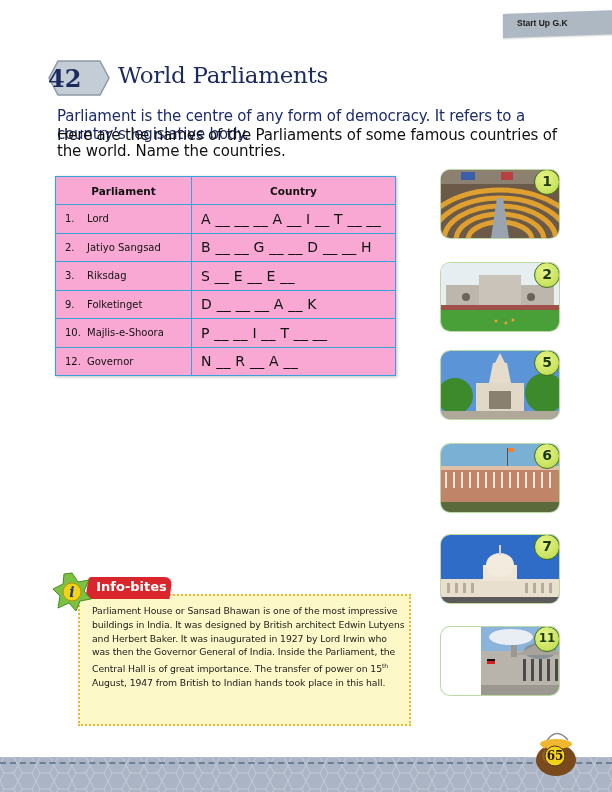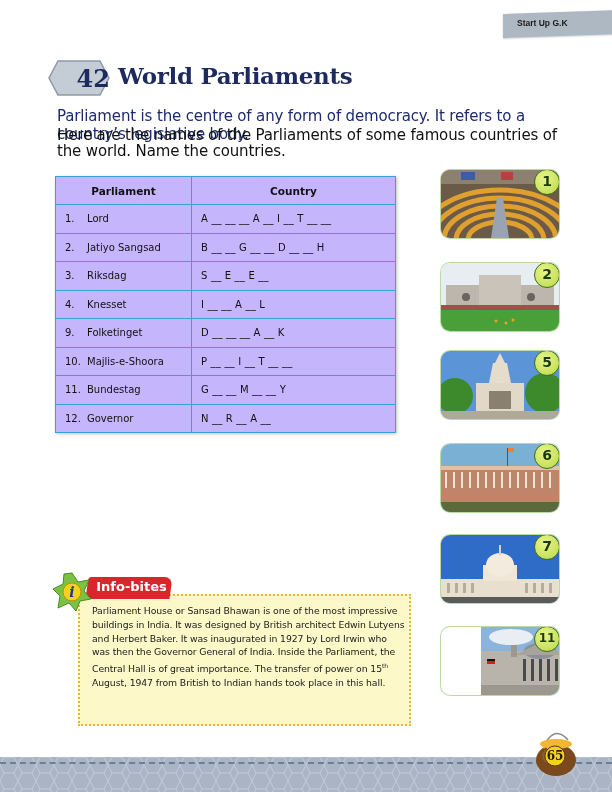--- a/index.html
+++ b/index.html
@@ -14,48 +14,48 @@
   }
   .series-tab span {
     position: absolute; left: 14px; top: 5px; font-size: 8.5px; font-weight: bold; color: #1a1a1a;
     font-family: "Liberation Sans", sans-serif; transform: skewY(2deg);
   }
   .chapter-badge {
     position: absolute; left: 48px; top: 60px; width: 62px; height: 36px;
   }
   .chapter-badge svg { position: absolute; left: 0; top: 0; }
   .chapter-badge span {
-    position: absolute; left: 0; top: 4px; width: 62px; text-align: right;
+    position: absolute; left: 0; top: 4px; width: 62px; text-align: left;
     font-family: "DejaVu Serif", serif; font-weight: bold; font-size: 24px; color: #1d2a5e;
   }
   .chapter-title {
     position: absolute; left: 118px; top: 62px;
-    font-family: "DejaVu Serif", serif; font-weight: bold; font-size: 23px; color: #1d2a5e;
+    font-family: "DejaVu Serif", serif; font-weight: normal; font-size: 23px; color: #1d2a5e;
     letter-spacing: -0.3px;
   }
   .intro {
     position: absolute; left: 57px; top: 107px; width: 520px;
     font-family: "DejaVu Sans", sans-serif; font-size: 15px; color: #1d2a6e; letter-spacing: -0.15px;
   }
   .instructions {
     position: absolute; left: 57px; top: 127px; width: 520px;
     font-size: 15px; color: #111; line-height: 16px; letter-spacing: -0.15px;
   }
   table.parl {
     position: absolute; left: 55px; top: 176px; width: 341px;
-    border-collapse: collapse; background: #c4b5fd;
+    border-collapse: collapse; background: #f9a8d4;
     box-shadow: 1px 1px 3px rgba(0,0,0,0.25);
     font-family: "DejaVu Sans", sans-serif; font-size: 10px; color: #111;
   }
   table.parl th, table.parl td {
     border: 1.5px solid #3aa0dc; height: 28.5px; vertical-align: middle;
   }
   table.parl th { font-weight: bold; font-size: 10.5px; height: 28px; }
   table.parl td.pcell { width: 136px; padding-left: 9px; }
-  table.parl td.ccell { padding-left: 9px; font-size: 10px; letter-spacing: 0.2px; }
+  table.parl td.ccell { padding-left: 9px; font-size: 14px; letter-spacing: 0.2px; }
   table.parl td.ccell.tall { height: 34px; line-height: 14px; }
   .num { display: inline-block; width: 22px; }
   .photo {
     position: absolute; left: 441px; width: 118px; height: 68px; border-radius: 9px; overflow: hidden;
     box-shadow: 0 0 0 1px #bcd9a4;
   }
   .photo-badge {
     position: absolute; right: -1px; top: -1px; width: 26px; height: 26px; border-radius: 50%;
     background: radial-gradient(circle at 40% 35%, #e8f58a, #b9d847);
     border: 1.5px solid #3e6e1e; text-align: center;
@@ -126,34 +126,26 @@
     </tr>
     <tr>
       <td class="pcell"><span class="num">2.</span><span>Jatiyo Sangsad</span></td>
       <td class="ccell">B __ __ G __ __ D __ __ H</td>
     </tr>
     <tr>
       <td class="pcell"><span class="num">3.</span><span>Riksdag</span></td>
       <td class="ccell">S __ E __ E __</td>
     </tr>
     <tr>
-      <td class="pcell"><span class="num">4.</span><span>Knesset</span></td>
-      <td class="ccell">I __ __ A __ L</td>
-    </tr>
-    <tr>
       <td class="pcell"><span class="num">9.</span><span>Folketinget</span></td>
       <td class="ccell">D __ __ __ A __ K</td>
     </tr>
     <tr>
       <td class="pcell"><span class="num">10.</span><span>Majlis-e-Shoora</span></td>
       <td class="ccell">P __ __ I __ T __ __</td>
-    </tr>
-    <tr>
-      <td class="pcell"><span class="num">11.</span><span>Bundestag</span></td>
-      <td class="ccell">G __ __ M __ __ Y</td>
     </tr>
     <tr>
       <td class="pcell"><span class="num">12.</span><span>Governor</span></td>
       <td class="ccell">N __ R __ A __</td>
     </tr>
   </tbody>
 </table>
 
 <div class="photo" style="top:170px;">
   <svg width="118" height="68" viewBox="0 0 118 68">

